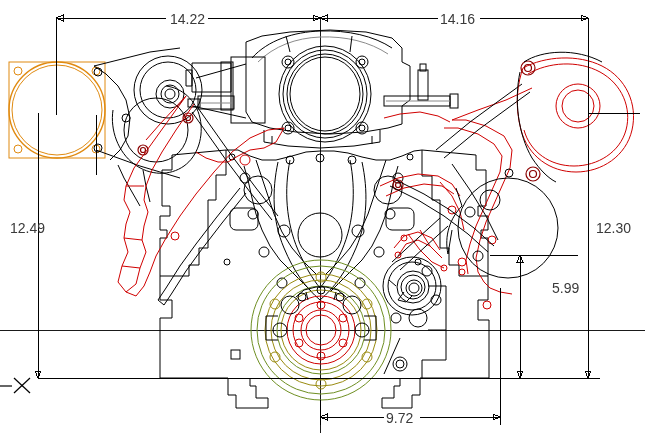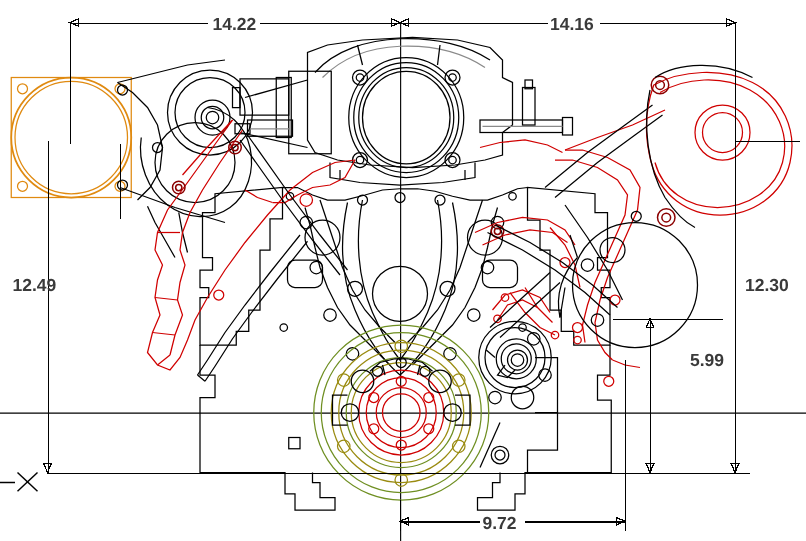--- a/index.html
+++ b/index.html
@@ -12,21 +12,20 @@
     width: 645px;
     height: 433px;
     overflow: hidden;
     font-family: "Liberation Sans", sans-serif;
   }
   #cad-root {
     position: relative;
     width: 645px;
     height: 433px;
     background: #ffffff;
-    font-weight: bold;
   }
   #cad-svg {
     position: absolute;
     left: 0;
     top: 0;
     width: 645px;
     height: 433px;
     display: block;
   }
   .dim-text {

